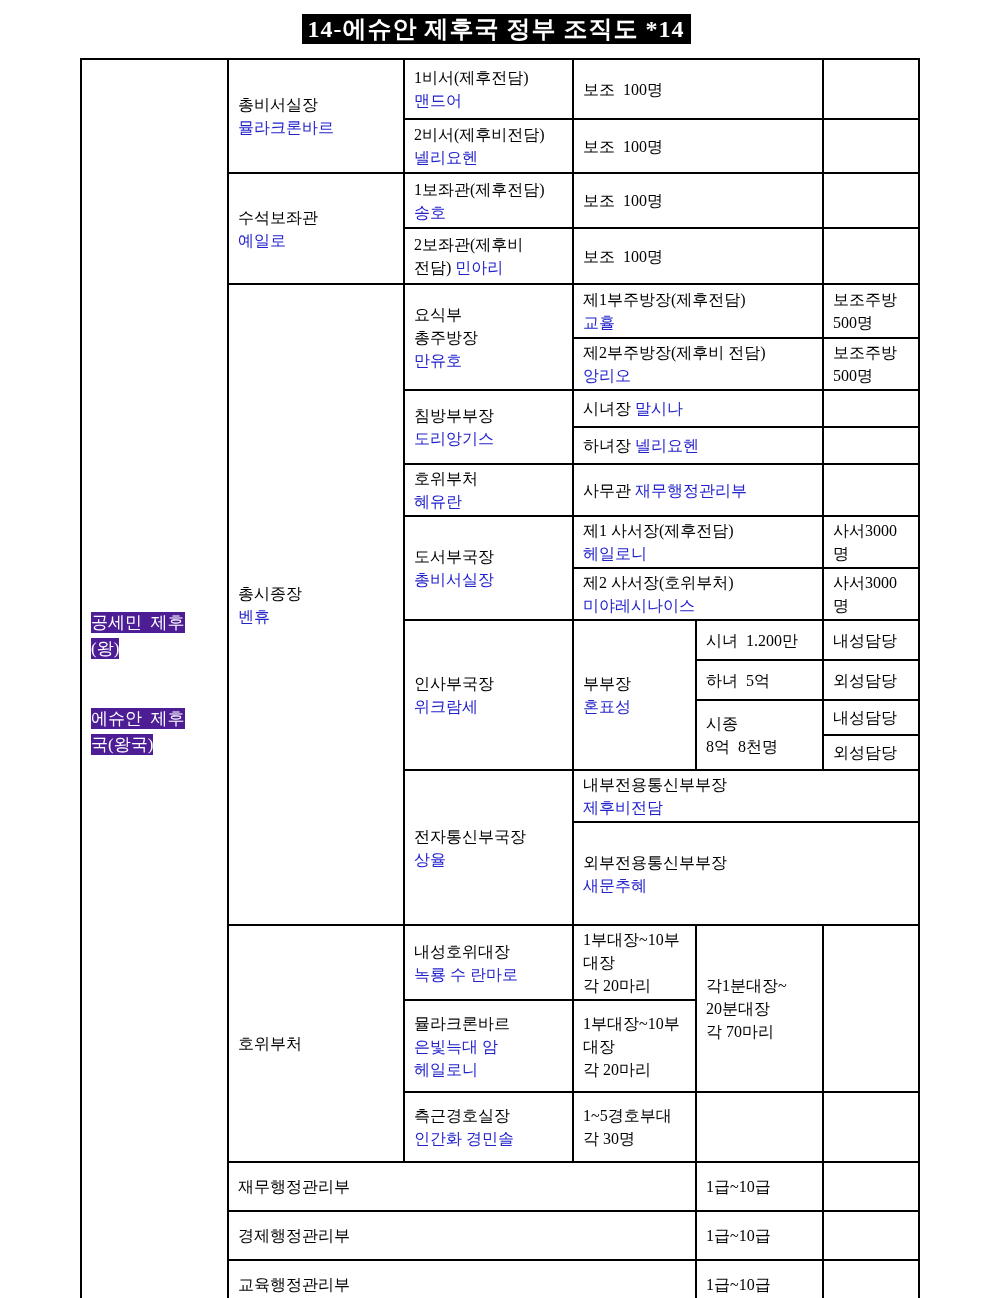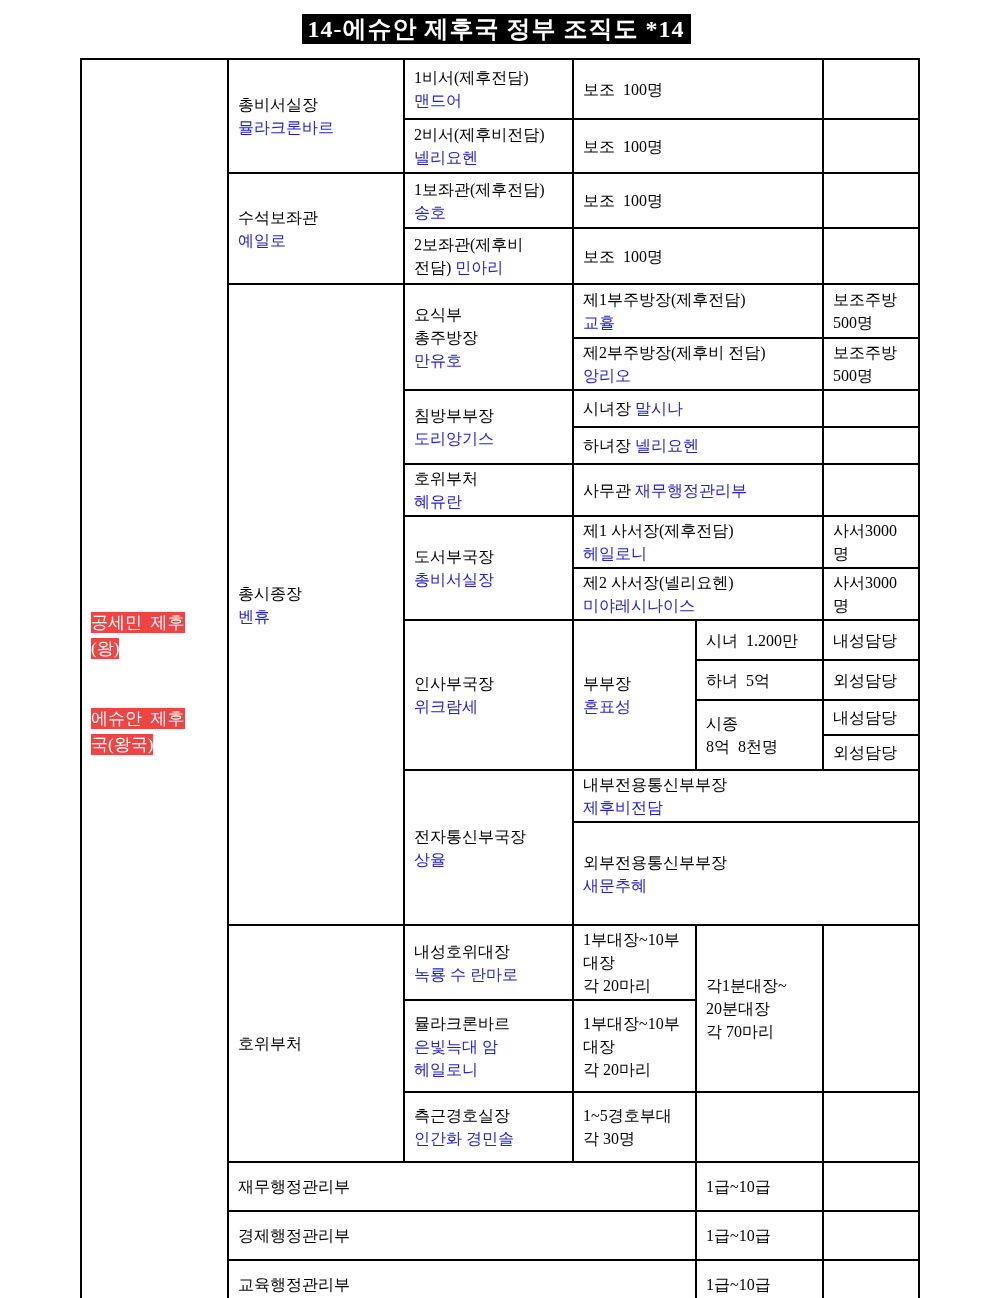--- a/index.html
+++ b/index.html
@@ -19,21 +19,21 @@
   table.org td{
     border:2px solid #000;vertical-align:middle;
     padding:2px 6px 2px 9px;font-size:16px;line-height:23px;overflow:hidden;
   }
   .post,.staff{white-space:pre-wrap;color:#000;}
   .name{white-space:pre-wrap;color:var(--name-blue,#2222CC);}
   span.name{display:inline;}
   div.name{display:block;}
   .king-cell{vertical-align:middle;}
   .hl{
-    display:inline;background:#ef4444;color:#fff;white-space:pre-wrap;
+    display:inline;background:#4c1d95;color:#fff;white-space:pre-wrap;
     font-size:17px;line-height:26px;padding:1px 0;
   }
   .king-gap{height:44px;}
   .king-inner{font-size:17px;line-height:26px;}
 </style>
 </head>
 <body>
 
 <div class="sheet">
 
@@ -183,21 +183,21 @@
         <div class="name">헤일로니</div>
       </td>
       <td>
         <div class="staff">사서3000
 명</div>
       </td>
     </tr>
 
     <tr style="height:47px">
       <td colspan="2">
-        <div class="post">제2 사서장(넬리요헨)</div>
+        <div class="post">제2 사서장(호위부처)</div>
         <div class="name">미야레시나이스</div>
       </td>
       <td>
         <div class="staff">사서3000
 명</div>
       </td>
     </tr>
 
     <tr style="height:40px">
       <td rowspan="4">

